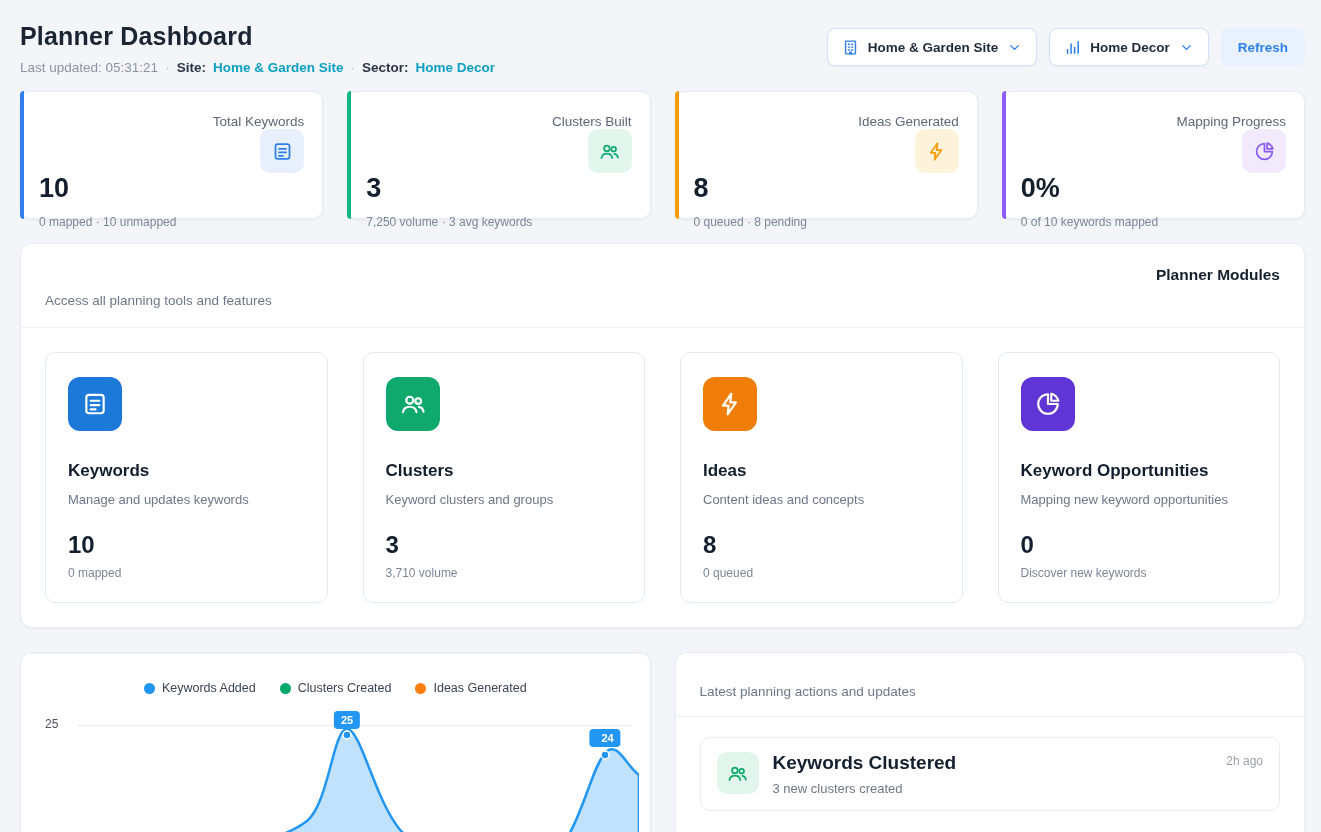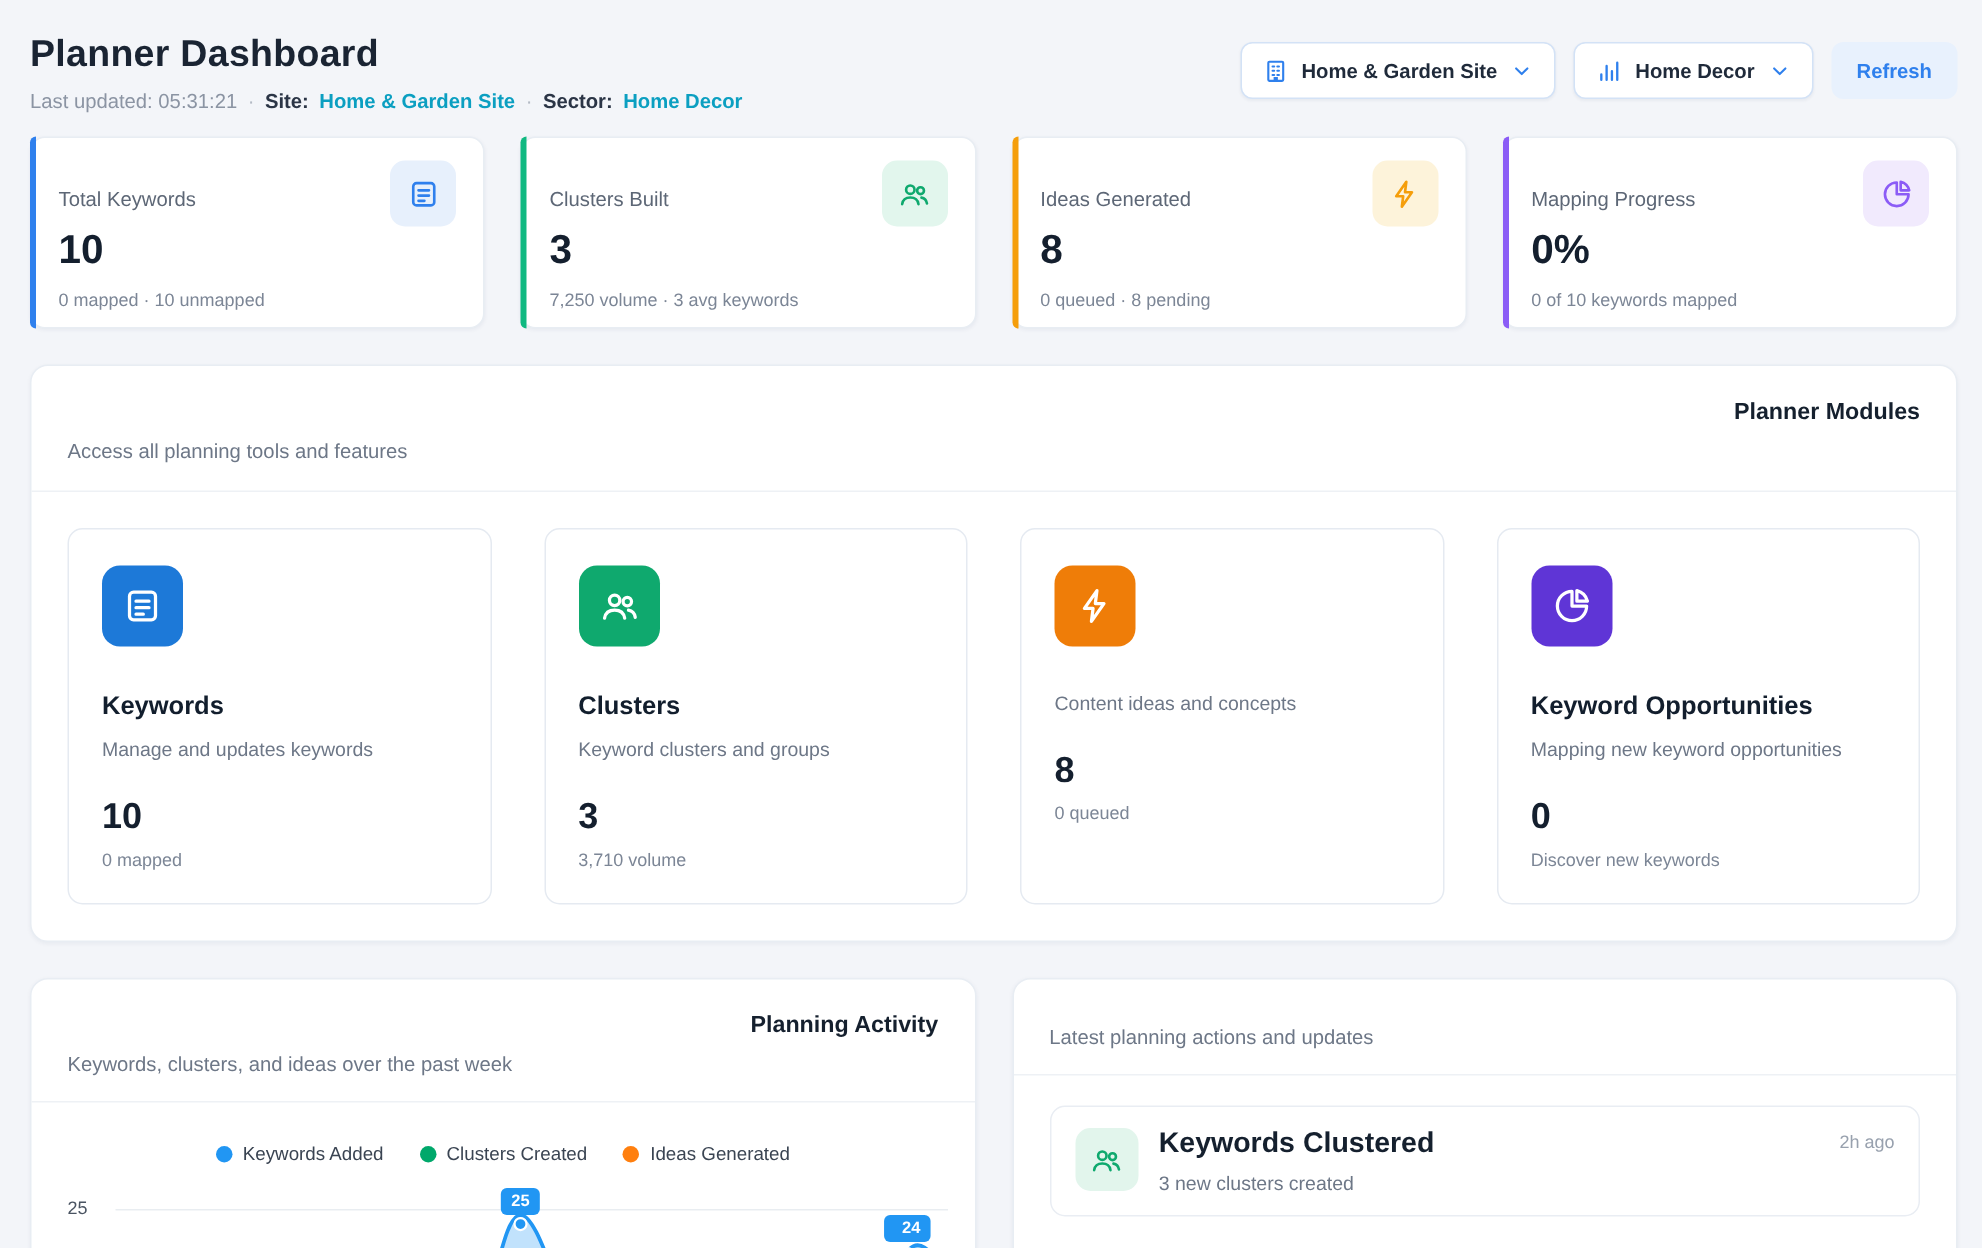--- a/index.html
+++ b/index.html
@@ -39,21 +39,21 @@
   .stat-card {
     background:#fff; border:1px solid #e8edf3; border-radius:10px;
     padding:15px 18px 14px 18px; height:128px;
     box-shadow:0 1px 3px rgba(20,40,80,.06); position:relative;
   }
   .stat-card::before { content:""; position:absolute; left:-1px; top:-1px; bottom:-1px; width:4px; border-radius:10px 0 0 10px; }
   .stat-card.a-blue::before { background:#2f80ed; }
   .stat-card.a-green::before { background:#10b981; }
   .stat-card.a-orange::before { background:#f59e0b; }
   .stat-card.a-purple::before { background:#8b5cf6; }
-  .stat-top { display:flex; justify-content:space-between; align-items:center; }
+  .stat-top { display:flex; justify-content:space-between; align-items:flex-end;flex-direction:column; }
   .stat-label { font-size:13.5px; color:#5d6776; margin-top:7px; }
   .stat-icon { width:44px; height:44px; border-radius:10px; display:flex; align-items:center; justify-content:center; }
   .stat-icon svg { width:21px; height:21px; }
   .t-blue   { background:#e7f0fc; color:#2f80ed; }
   .t-green  { background:#e2f6ed; color:#0fa96e; }
   .t-orange { background:#fdf3da; color:#f59e0b; }
   .t-purple { background:#f1eafd; color:#8b5cf6; }
   .stat-value { font-size:27px; font-weight:800; color:#141f2e; margin-top:0; }
   .stat-detail { font-size:12px; color:#7c8696; margin-top:11px; }
 
@@ -259,20 +259,21 @@
         <div class="module-value">3</div>
         <div class="module-detail">3,710 volume</div>
       </div>
 
       <div class="module-card">
         <div class="module-icon m-orange">
           <svg viewBox="0 0 24 24" fill="none" stroke="currentColor" stroke-width="2" stroke-linejoin="round">
               <path d="M13.2 2.5 5.5 13.5h5.3l-1 8 7.7-11h-5.3z"></path>
             </svg>
         </div>
+        <div class="module-title">Ideas</div>
         <div class="module-desc">Content ideas and concepts</div>
         <div class="module-value">8</div>
         <div class="module-detail">0 queued</div>
       </div>
 
       <div class="module-card">
         <div class="module-icon m-purple">
           <svg viewBox="0 0 24 24" fill="none" stroke="currentColor" stroke-width="2" stroke-linejoin="round">
               <path d="M21 12a9 9 0 1 1-9-9v9z"></path>
               <path d="M15 2.5A9 9 0 0 1 21.5 9H15z"></path>
@@ -283,24 +284,20 @@
         <div class="module-value">0</div>
         <div class="module-detail">Discover new keywords</div>
       </div>
 
     </div>
   </div>
 
   <div class="bottom-grid">
 
     <div class="bottom-card">
-      <div class="panel-header">
-        <div class="panel-title">Planning Activity</div>
-        <div class="panel-sub">Keywords, clusters, and ideas over the past week</div>
-      </div>
       <div class="divider"></div>
       <div class="legend-row">
         <div class="legend-item">
           <span class="legend-dot c-blue"></span>
           <span>Keywords Added</span>
         </div>
         <div class="legend-item">
           <span class="legend-dot c-green"></span>
           <span>Clusters Created</span>
         </div>

